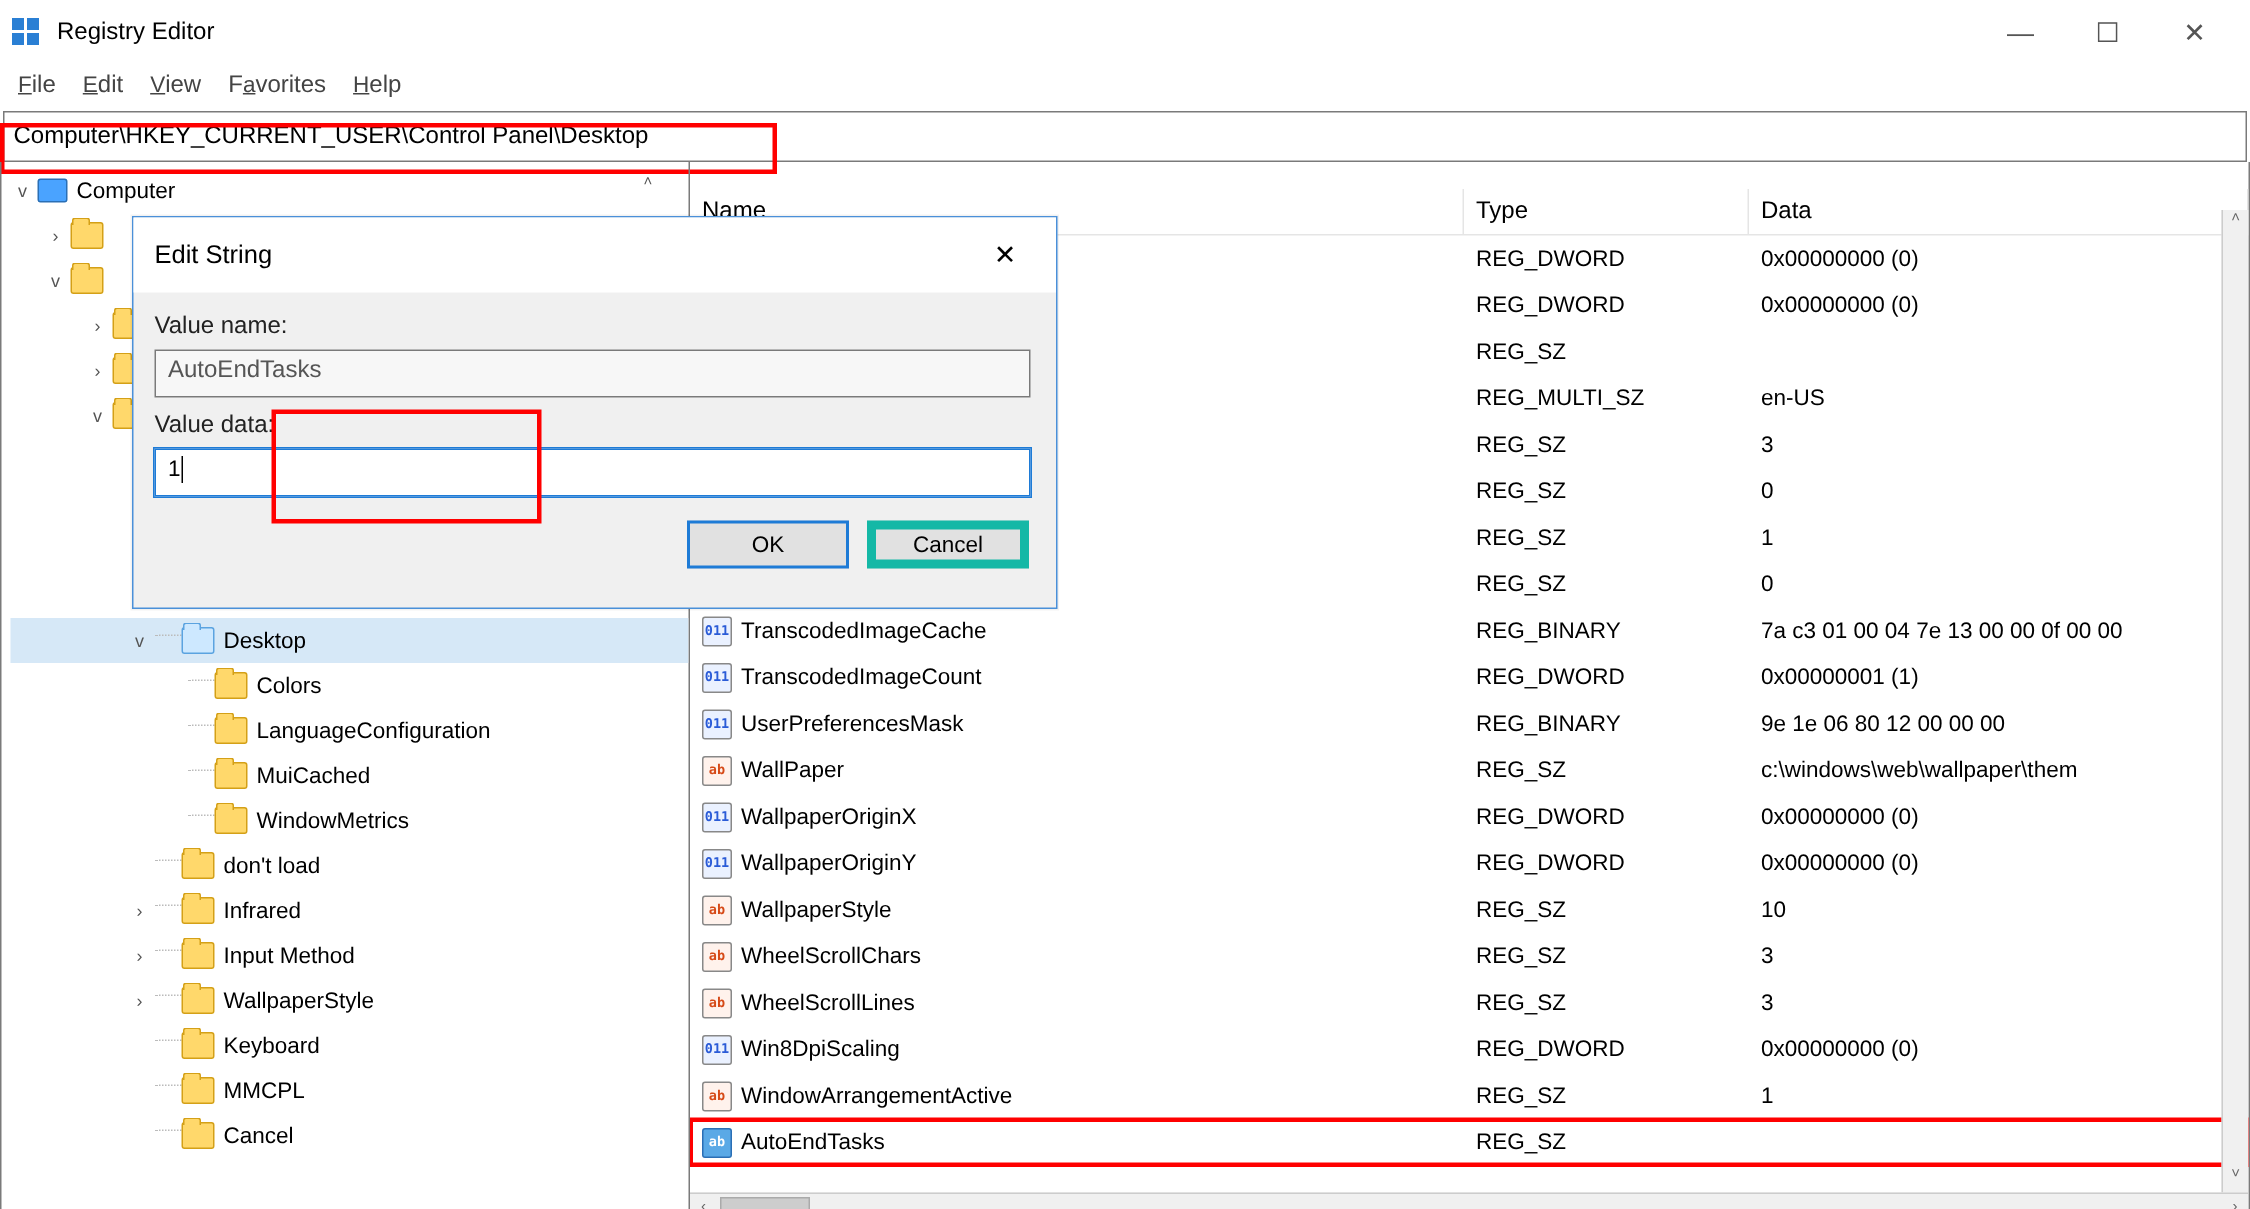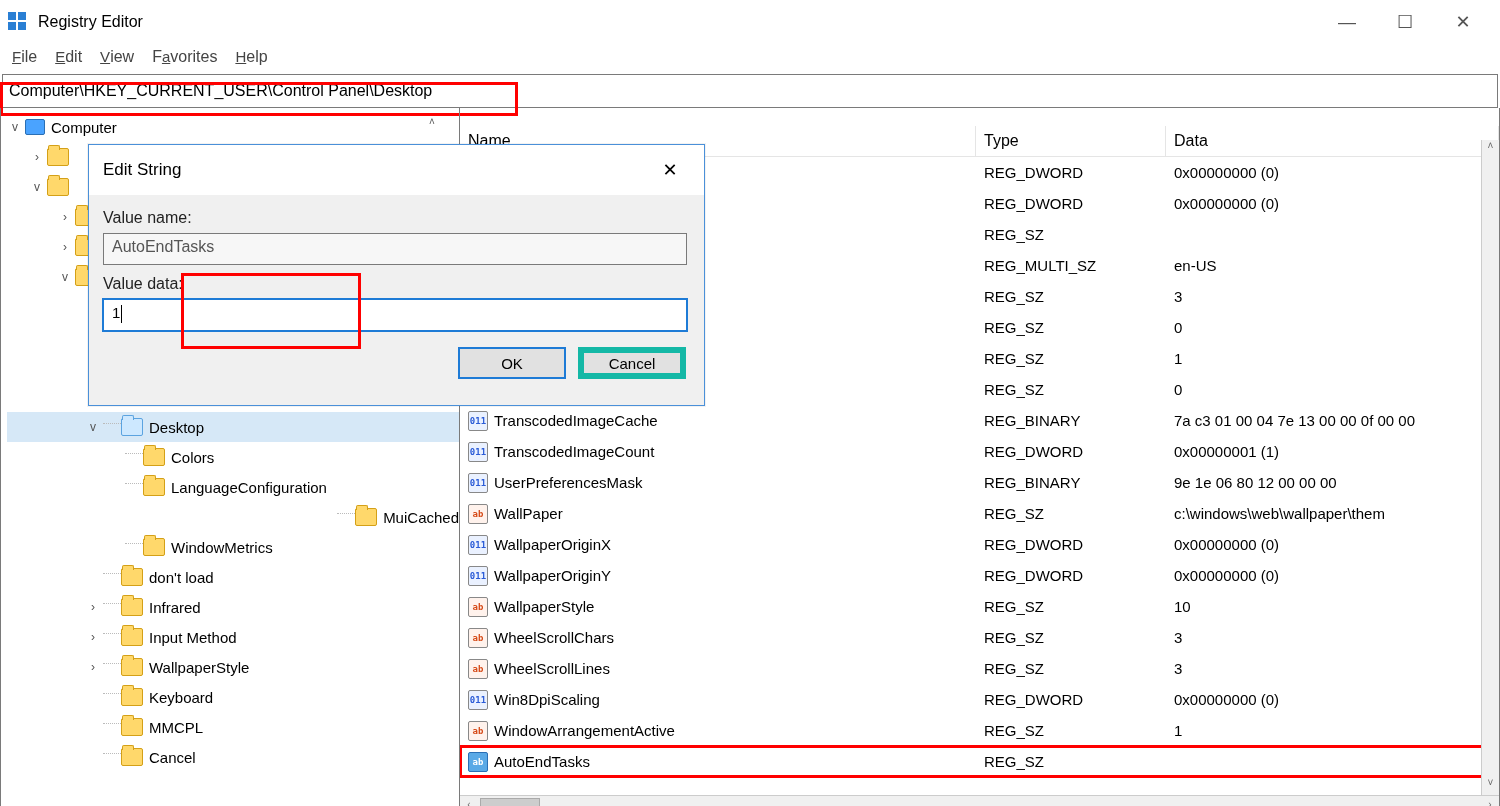--- a/index.html
+++ b/index.html
@@ -172,21 +172,21 @@
           <div class="tree-row" style="padding-left: 118px;">
             <span class="dotbranch"></span>
             <span class="folder"></span>
             <span>Colors</span>
           </div>
           <div class="tree-row" style="padding-left: 118px;">
             <span class="dotbranch"></span>
             <span class="folder"></span>
             <span>LanguageConfiguration</span>
           </div>
-          <div class="tree-row" style="padding-left: 118px; justify-content: flex-end;">
+          <div class="tree-row" style="padding-left: 118px;">
             <span class="dotbranch"></span>
             <span class="folder"></span>
             <span>MuiCached</span>
           </div>
           <div class="tree-row" style="padding-left: 118px;">
             <span class="dotbranch"></span>
             <span class="folder"></span>
             <span>WindowMetrics</span>
           </div>
           <div class="tree-row" style="padding-left: 78px;">

